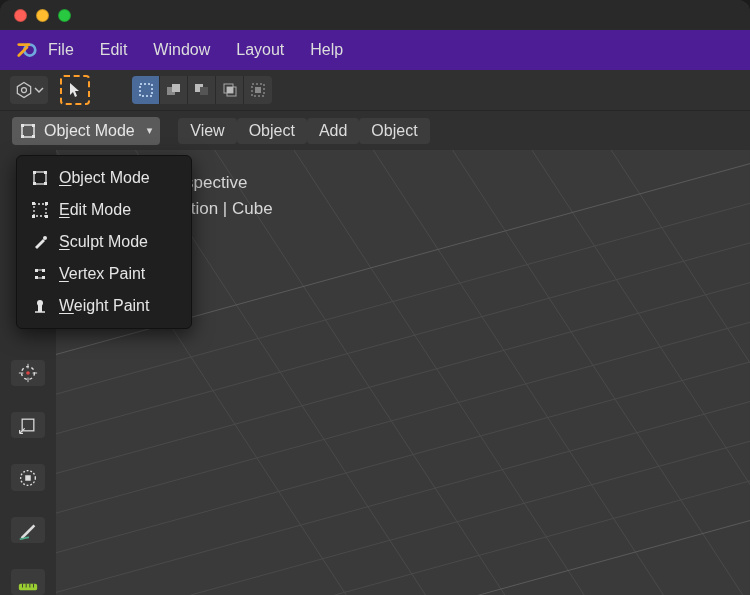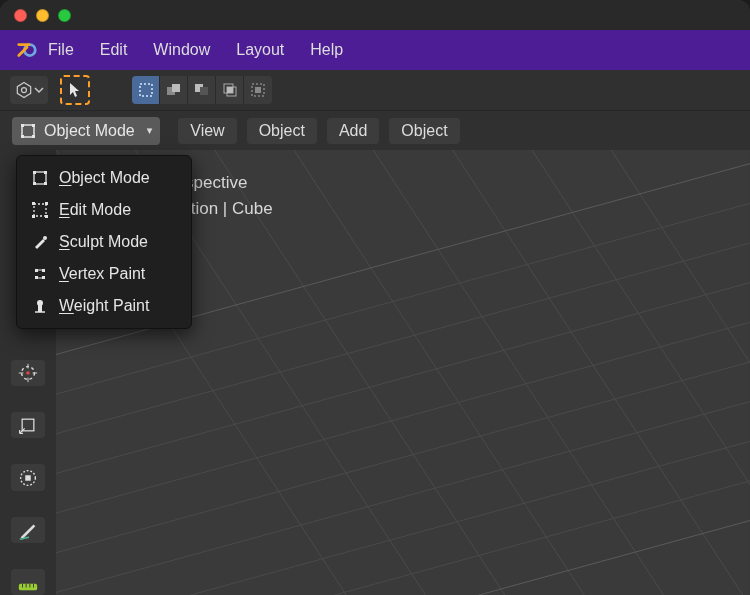--- a/index.html
+++ b/index.html
@@ -25,21 +25,21 @@
   .editor-type { display:flex; align-items:center; background:#3b3b3b; border-radius:4px; padding:2px 4px; height:28px; }
   .cursor-tool { width:30px; height:30px; border:2px dashed #ff9f2a; border-radius:4px; display:flex; align-items:center; justify-content:center; }
   .select-group { display:flex; gap:0; background:#3b3b3b; border-radius:4px; overflow:hidden; }
   .select-group .sg { width:28px; height:28px; display:flex; align-items:center; justify-content:center; border-right:1px solid #2a2a2a; }
   .select-group .sg:last-child{border-right:none;}
   
   .header-row2 { height:40px; background:#303030; display:flex; align-items:center; padding:0 10px 0 12px; gap:10px; border-top:1px solid #262626; position:relative; }
   .mode-dropdown { background:#5a5a5a; color:#e7e7e7; border-radius:4px; display:flex; align-items:center; height:28px; padding:0 8px; font-size:16px; gap:8px; position:relative; }
   .mode-dropdown .dd-icon { display:flex;}
   .mode-dropdown .chev { margin-left:4px; font-size:11px; opacity:.9;}
-  .row2-menus { display:flex; gap:10px; margin-left:8px; }
+  .row2-menus { display:flex; margin-left:8px; }
   .row2-menus .btn { background:#3c3c3c; color:#ddd; border-radius:4px; padding:4px 12px; font-size:16px; }
   
   .viewport-wrap { position:relative; flex:1; display:flex; overflow:hidden; }
   .left-toolbar { width:56px; background:#303030; display:flex; flex-direction:column; align-items:center; padding-top:210px; gap:26px; z-index:2; }
   .left-toolbar .tool { width:34px; height:34px; border-radius:4px; background:#3b3b3b; display:flex; align-items:center; justify-content:center; color:#d8d8d8; }
   .viewport { flex:1; position:relative; background:#3a3a3a; }
   .grid-canvas { position:absolute; inset:0; }
   .vp-text { position:absolute; left:62px; top:20px; color:#d7d7d7; font-size:17px; line-height:26px; }
   
   .mode-menu { position:absolute; left:16px; top:155px; width:176px; background:#1f1f1f; border:1px solid #111; border-radius:6px; box-shadow:0 6px 20px rgba(0,0,0,.6); z-index:10; padding:6px 0;}

